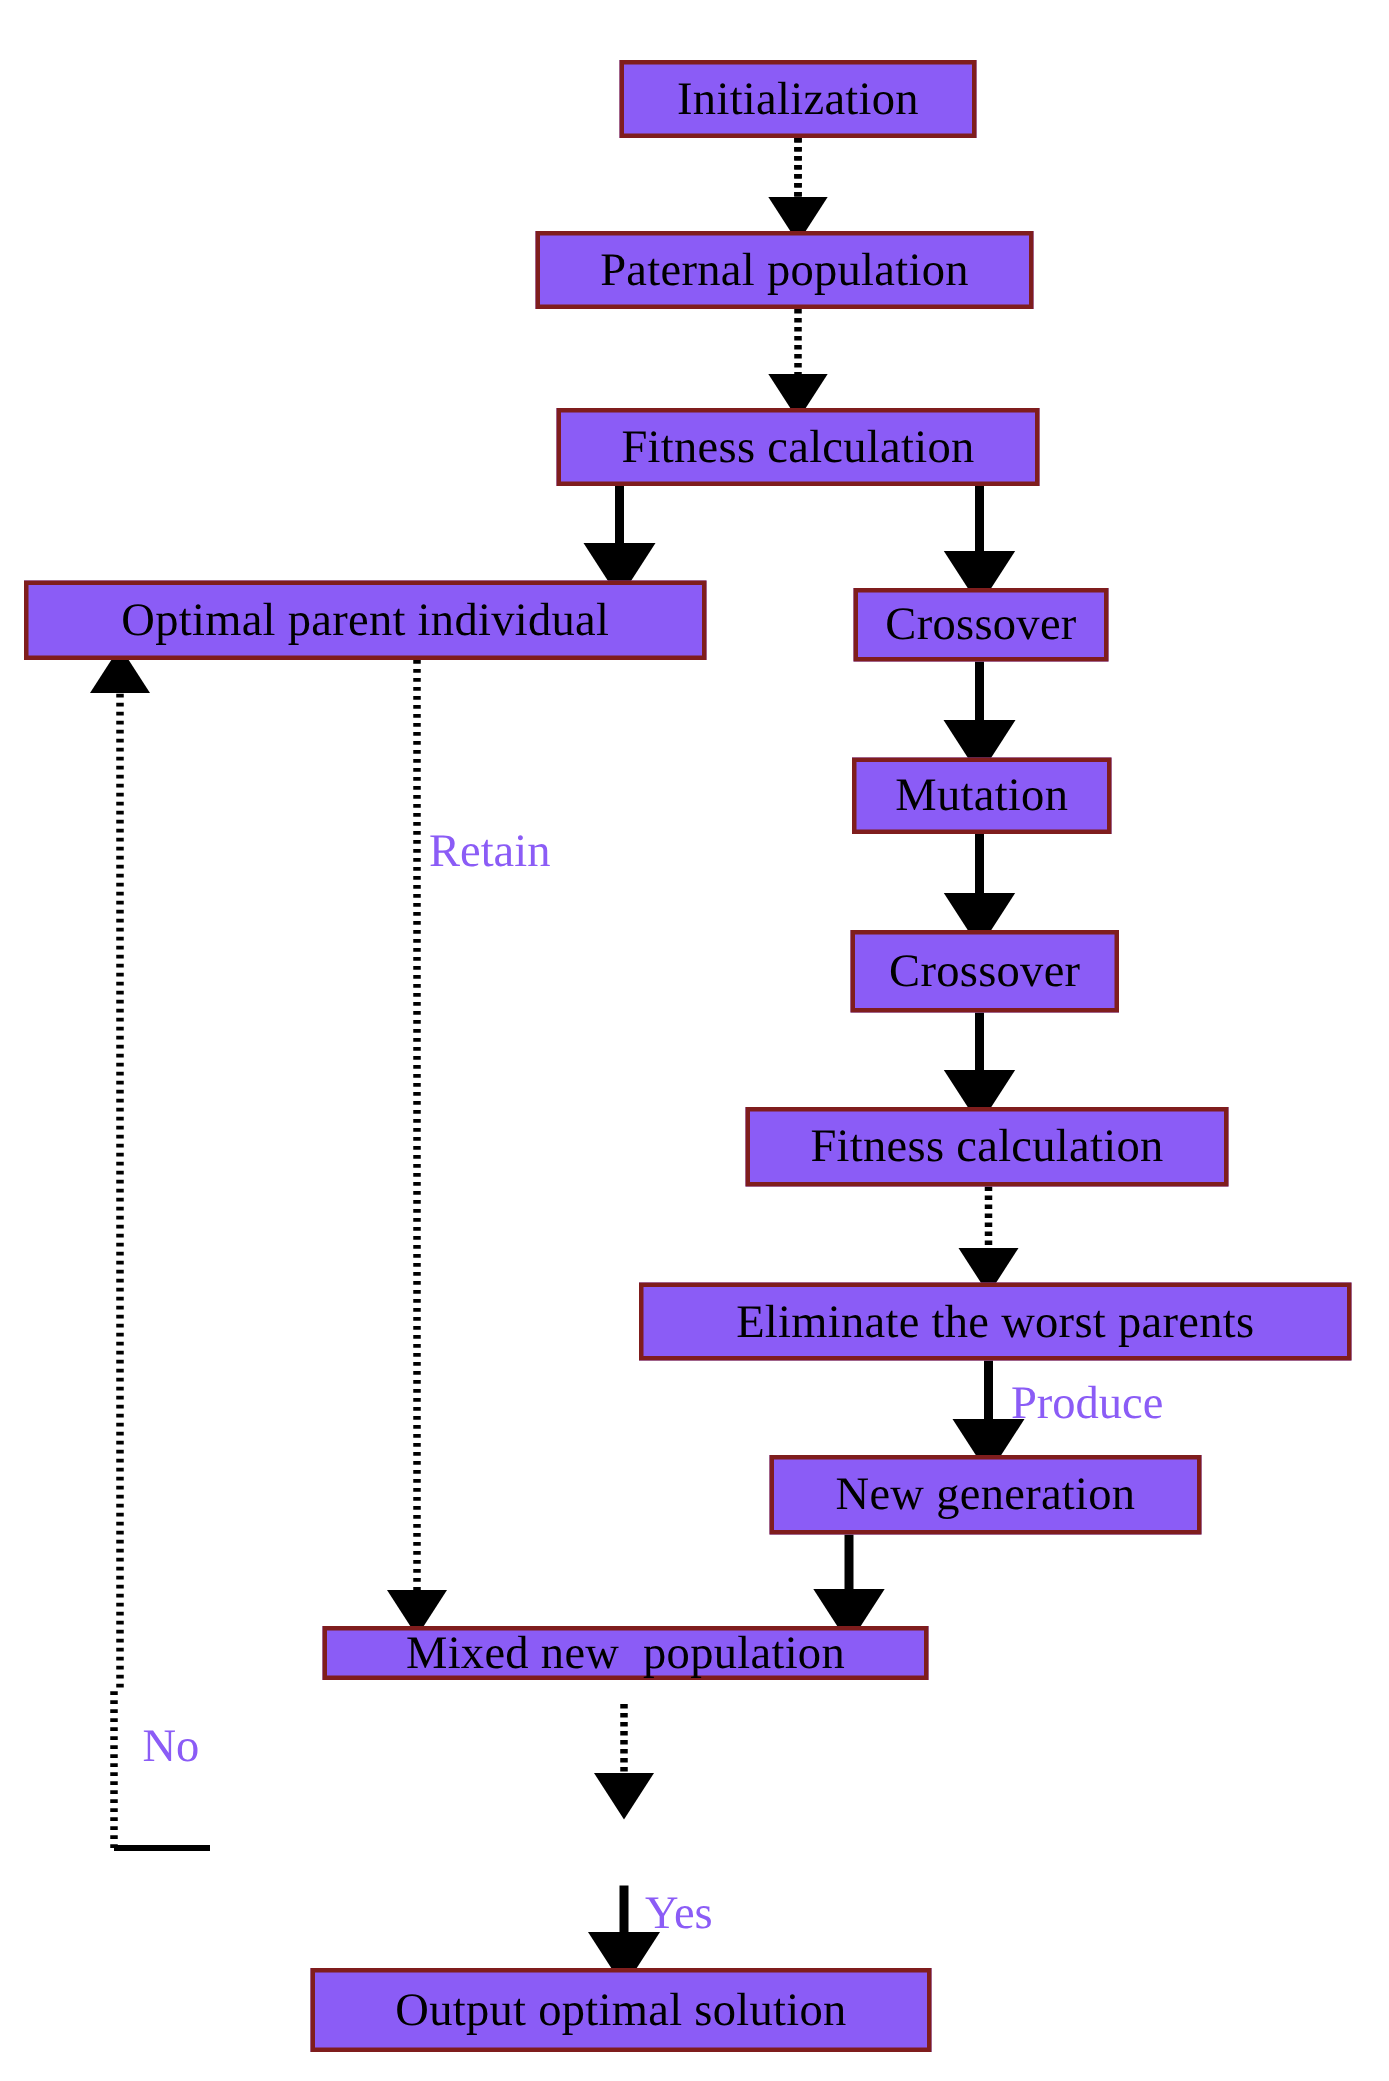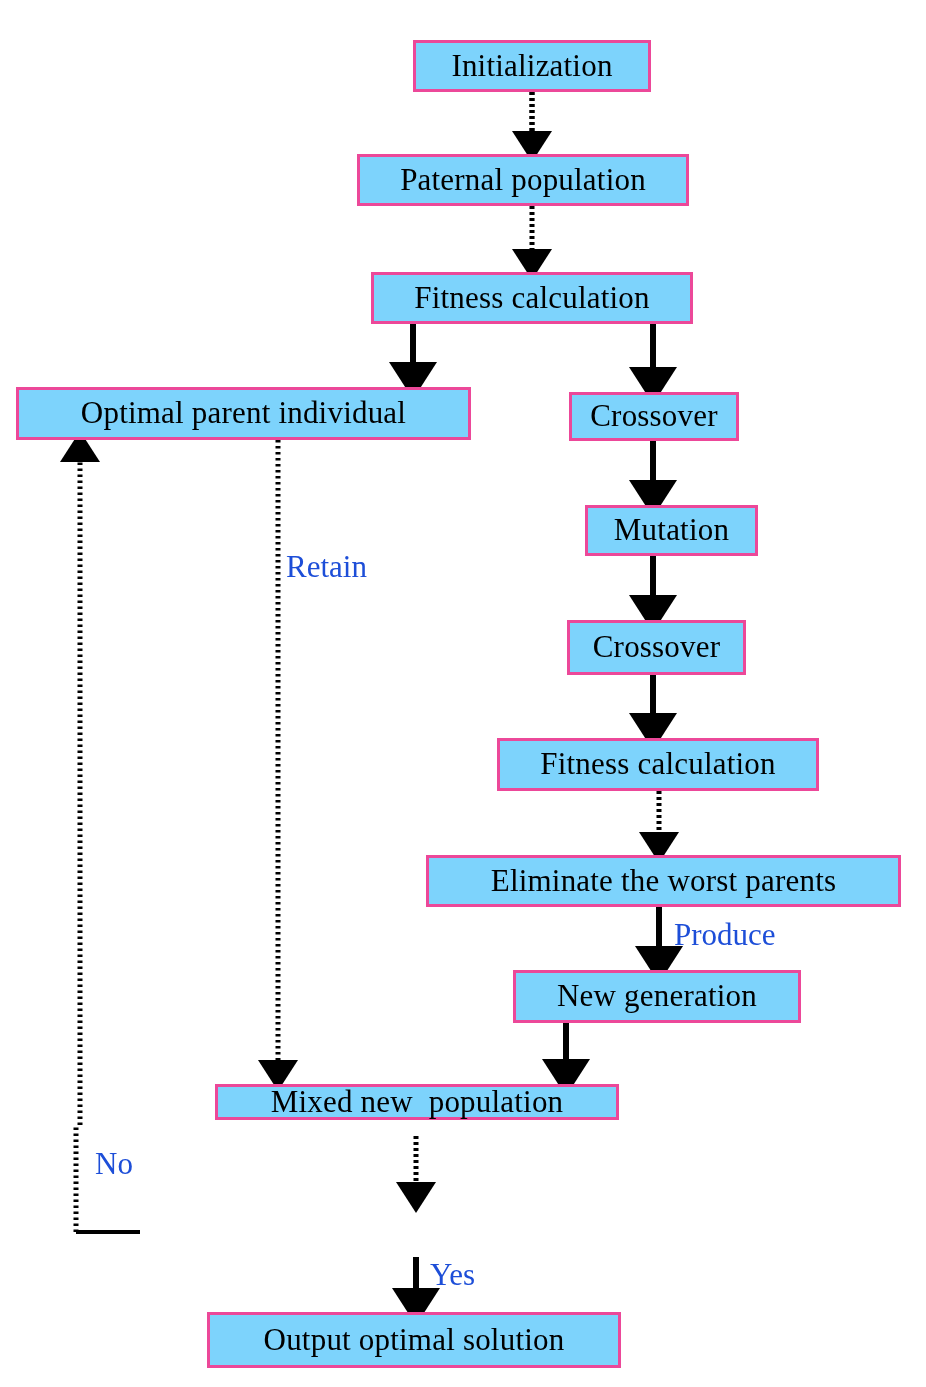--- a/index.html
+++ b/index.html
@@ -12,41 +12,41 @@
     position: relative;
     width: 926px;
     height: 1387px;
     background: #ffffff;
     overflow: hidden;
     font-family: "Liberation Serif", "DejaVu Serif", serif;
   }
   .node {
     position: absolute;
     box-sizing: border-box;
-    border: 3px solid #ec4899;
-    background: #7dd3fc;
+    border: 3px solid #7f1d1d;
+    background: #8b5cf6;
     display: flex;
     align-items: center;
     justify-content: center;
     color: #000000;
     line-height: 1;
     white-space: pre;
     z-index: 5;
   }
   .node-label {
     display: block;
     font-size: 31px;
     letter-spacing: 0.2px;
     white-space: pre;
     padding: 0 6px;
     transform: translateY(-1px);
   }
   .edge-label {
     position: absolute;
-    color: #1d4ed8;
+    color: #8b5cf6;
     font-size: 31px;
     line-height: 1;
     white-space: pre;
     z-index: 6;
     font-family: Liberation Serif, serif;
   }
   svg.wires {
     position: absolute;
     left: 0;
     top: 0;
@@ -143,21 +143,21 @@
   </div>
 
   <div class="node" style="left:16px; top:387px; width:455px; height:53px;">
     <span class="node-label">Optimal parent individual</span>
   </div>
 
   <div class="node" style="left:569px; top:392px; width:170px; height:49px;">
     <span class="node-label">Crossover</span>
   </div>
 
-  <div class="node" style="left:568px; top:505px; width:173px; height:51px;margin-left:17px;">
+  <div class="node" style="left:568px; top:505px; width:173px; height:51px;">
     <span class="node-label">Mutation</span>
   </div>
 
   <div class="node" style="left:567px; top:620px; width:179px; height:55px;">
     <span class="node-label">Crossover</span>
   </div>
 
   <div class="node" style="left:497px; top:738px; width:322px; height:53px;">
     <span class="node-label">Fitness calculation</span>
   </div>

